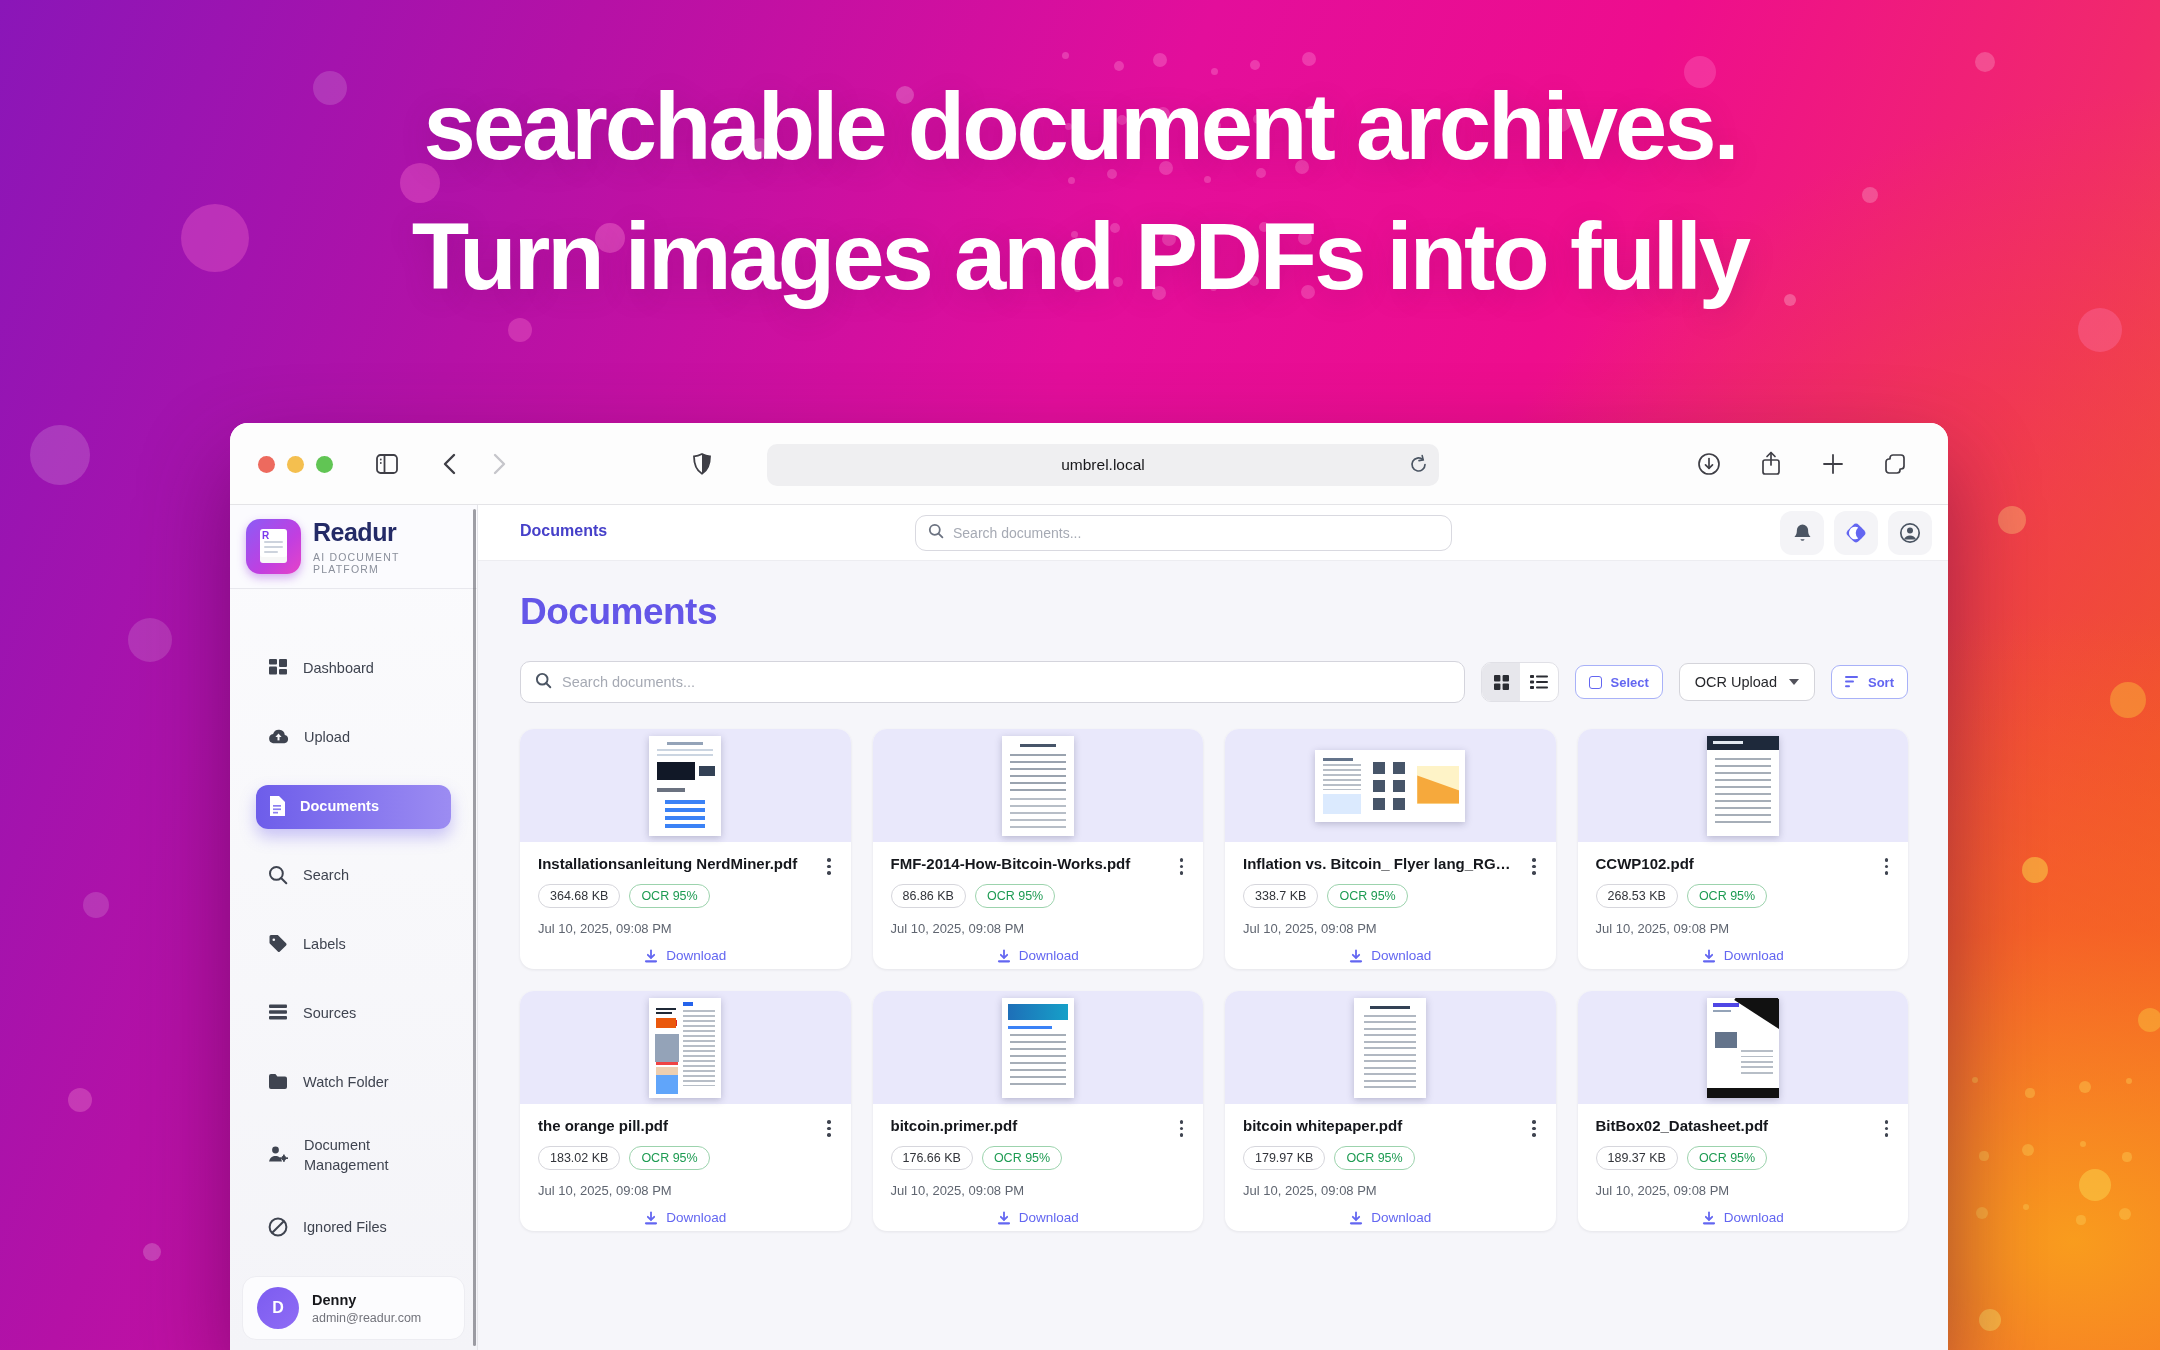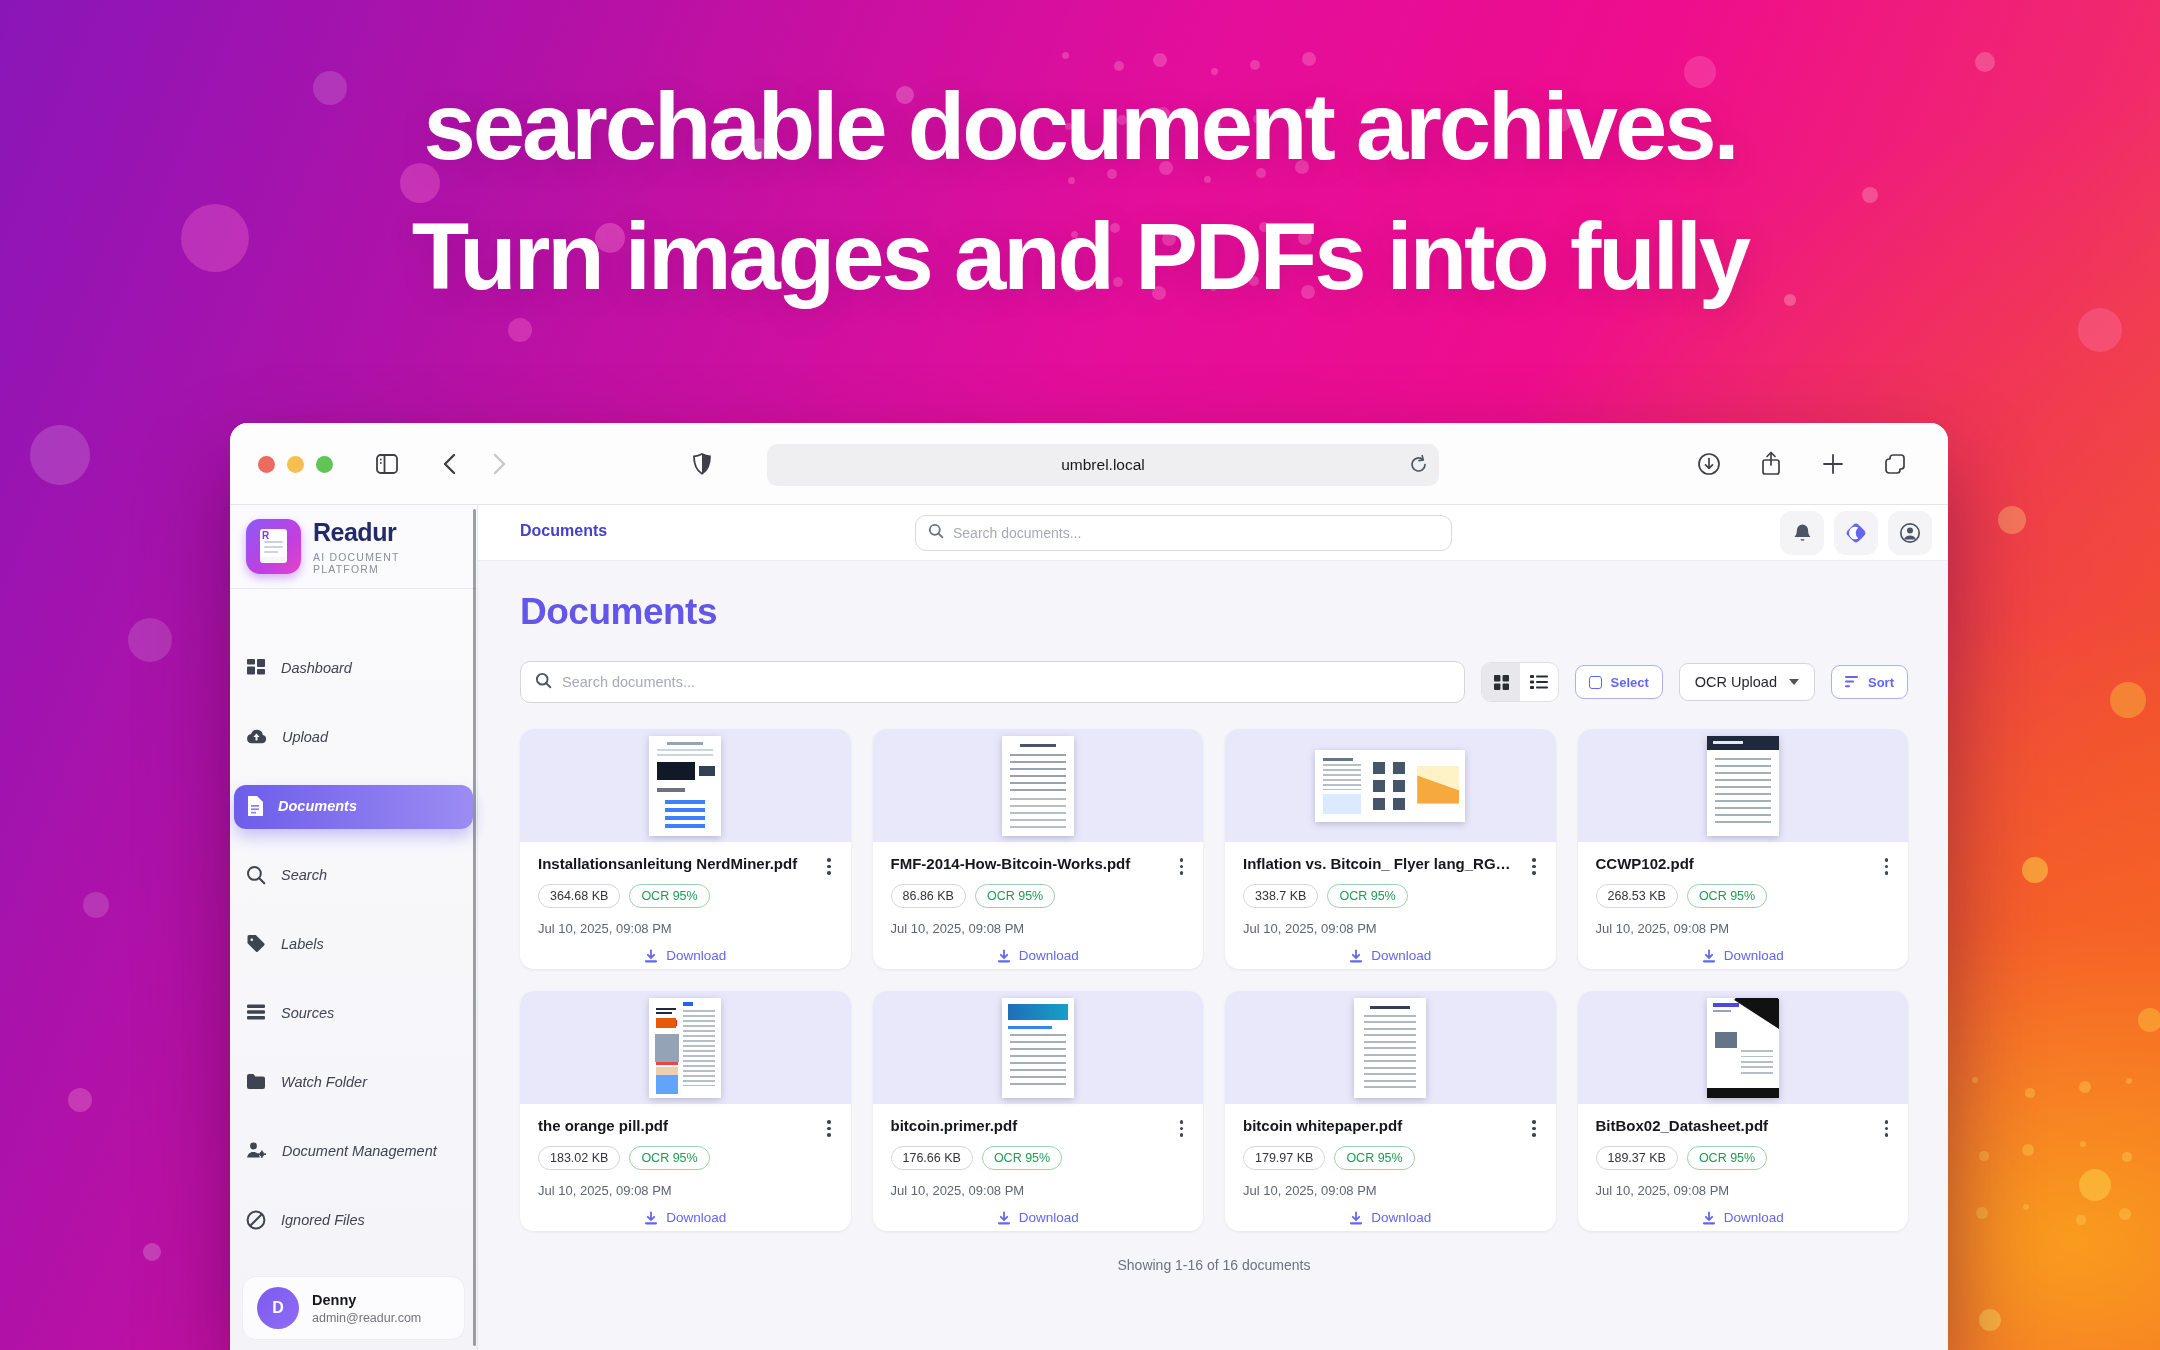--- a/index.html
+++ b/index.html
@@ -36,21 +36,21 @@
   .side-scroll { position:absolute; right:1px; top:4px; bottom:4px; width:3px; background:#52525b; opacity:.55; border-radius:2px; }
   .brand { display:flex; align-items:center; gap:12px; padding:13px 16px; border-bottom:1px solid #e8e8ee; background:#fbfbfe; height:84px; }
   .logo { position:relative; width:55px; height:55px; border-radius:14px; background:linear-gradient(135deg,#8b5cf6,#c13fe0 60%,#e643c8); box-shadow:0 4px 10px rgba(150,60,220,.4); flex:none; }
   .logo .page { position:absolute; left:14px; top:10px; width:27px; height:34px; background:#fff; border-radius:3px;
     box-shadow:inset 0 -6px 0 rgba(0,0,0,.03); }
   .logo .page i { position:absolute; left:4px; right:4px; height:2px; background:#cdd3dd; border-radius:1px; }
   .logo .page i:nth-child(1){top:12px;} .logo .page i:nth-child(2){top:17px;} .logo .page i:nth-child(3){top:22px; right:9px;}
   .logo .letter { position:absolute; left:16px; top:11px; font-size:10px; font-weight:800; color:#7c3aed; }
   .brand-name { font-size:25px; font-weight:800; color:#232a66; letter-spacing:-.5px; }
   .brand-tag { font-size:10.5px; color:#8a8f9b; letter-spacing:1.2px; margin-top:4px; }
-  .nav { padding:58px 4px 0;font-style:italic; }
+  .nav { padding:58px 26px 0; }
   .nav-item { display:flex; align-items:center; gap:15px; min-height:44px; padding:6px 12px; margin-bottom:25px; border-radius:12px;
     color:#3f4450; font-size:14.5px; cursor:pointer; }
   .nav-item svg { flex:none; }
   .nav-item .nav-label { line-height:1.35; }
   .nav-item.active { background:linear-gradient(90deg,#6d5dea,#9c8cf2); color:#fff; font-weight:700; box-shadow:0 8px 16px rgba(109,93,234,.35); }
   .user-card { position:absolute; left:12px; right:12px; bottom:10px; display:flex; align-items:center; gap:13px;
     background:#fcfcfe; border:1px solid #ededf2; border-radius:14px; padding:10px 14px; }
   .avatar { width:42px; height:42px; border-radius:50%; background:linear-gradient(135deg,#7c5cf0,#8f6cf5); color:#fff;
     display:flex; align-items:center; justify-content:center; font-size:16px; font-weight:700; flex:none; }
   .user-name { font-size:14.5px; font-weight:700; color:#17181c; }
@@ -697,18 +697,17 @@
                       <line x1="7" y1="1.5" x2="7" y2="8.6"></line>
                       <polyline points="3.8,5.8 7,9 10.2,5.8"></polyline>
                       <line x1="2" y1="12.3" x2="12" y2="12.3" stroke-width="2.2"></line>
                     </svg>
                     <span>Download</span>
                   </div>
     </div>
   </div>
             </div>
 
-          <div class="results">Showing 1-16 of 16 documents</div>
         </div>
       </div>
     </div>
   </div>
 </div>
 
 </body></html>

